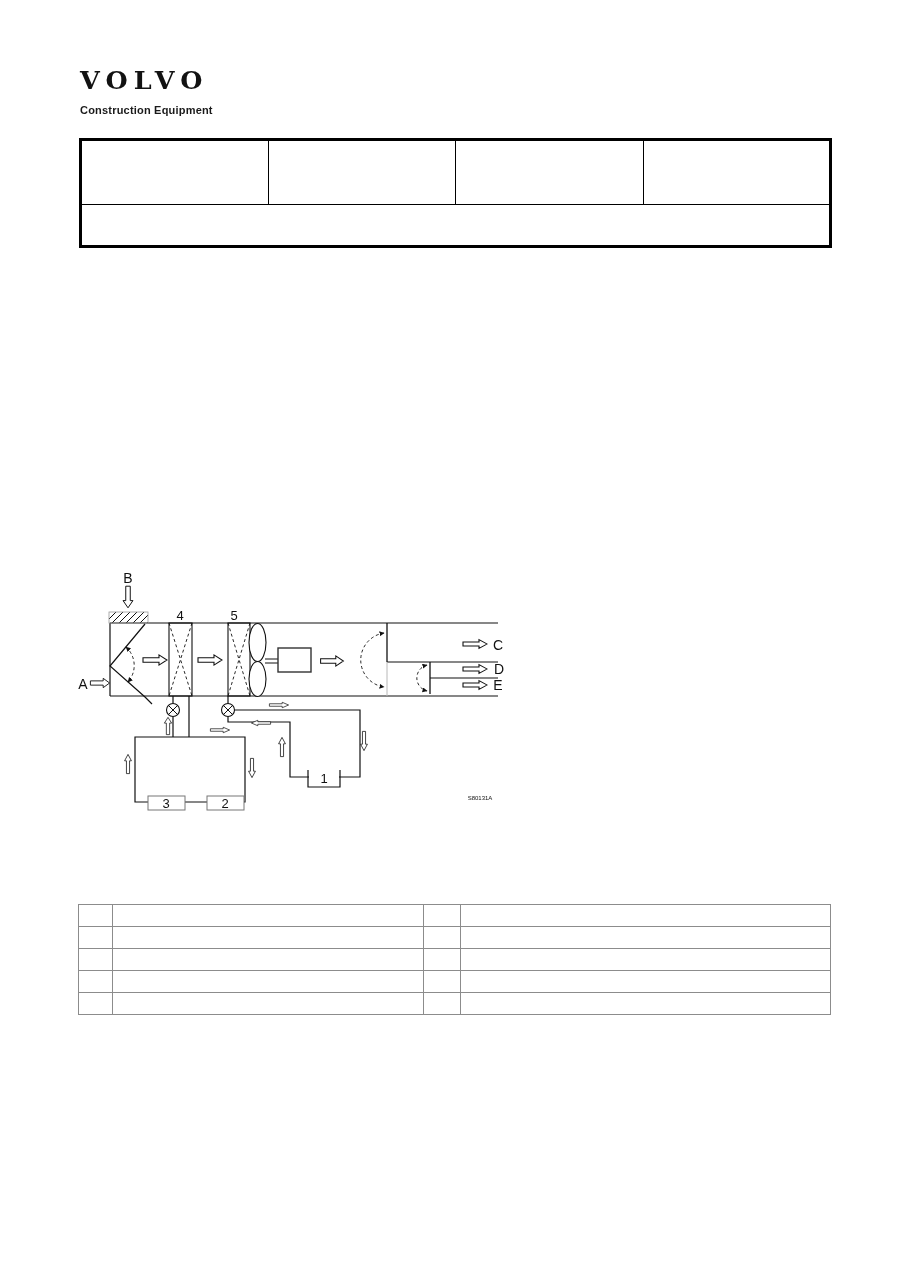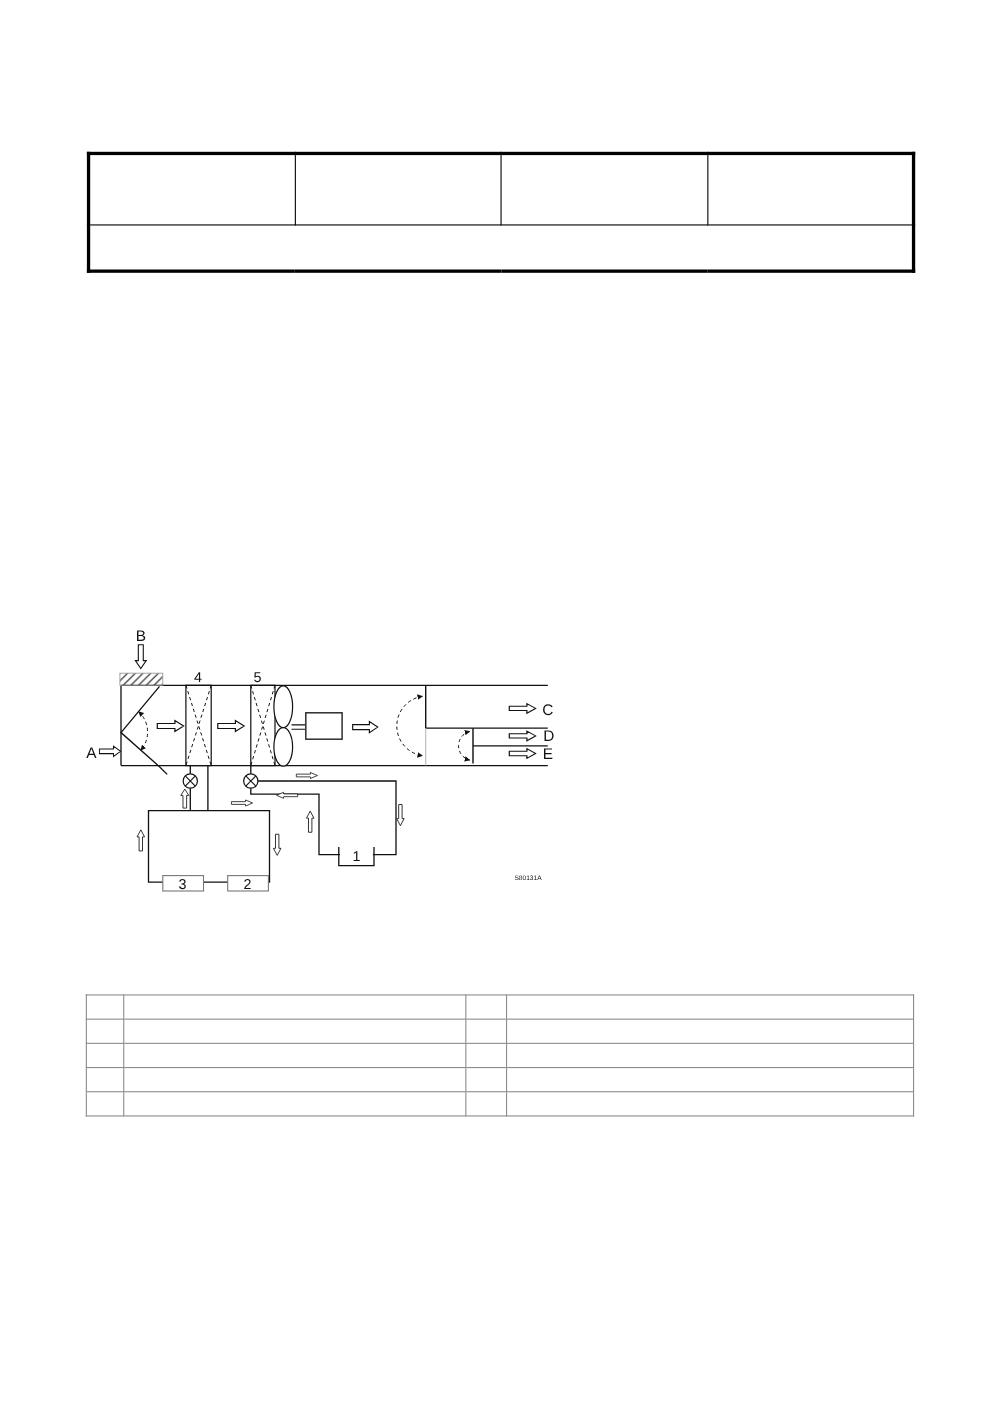--- a/index.html
+++ b/index.html
@@ -28,20 +28,24 @@
   .ghost{stroke:#b8b8b8;stroke-width:1;fill:none;}
   
   .legend-table{position:absolute;left:78px;top:904px;width:752px;}
   .legend-table td{border:1px solid #8c8c8c;height:21px;padding:0;}
 </style>
 </head>
 <body>
 
 <div class="page">
 
+  <div class="logo">
+    <div class="volvo-word">VOLVO</div>
+    <div class="logo-sub">Construction Equipment</div>
+  </div>
 
   <table class="header-table">
     <tbody>
         <tr class="r1">
       <td></td>
       <td></td>
       <td></td>
       <td></td>
     </tr>
     <tr class="r2">

